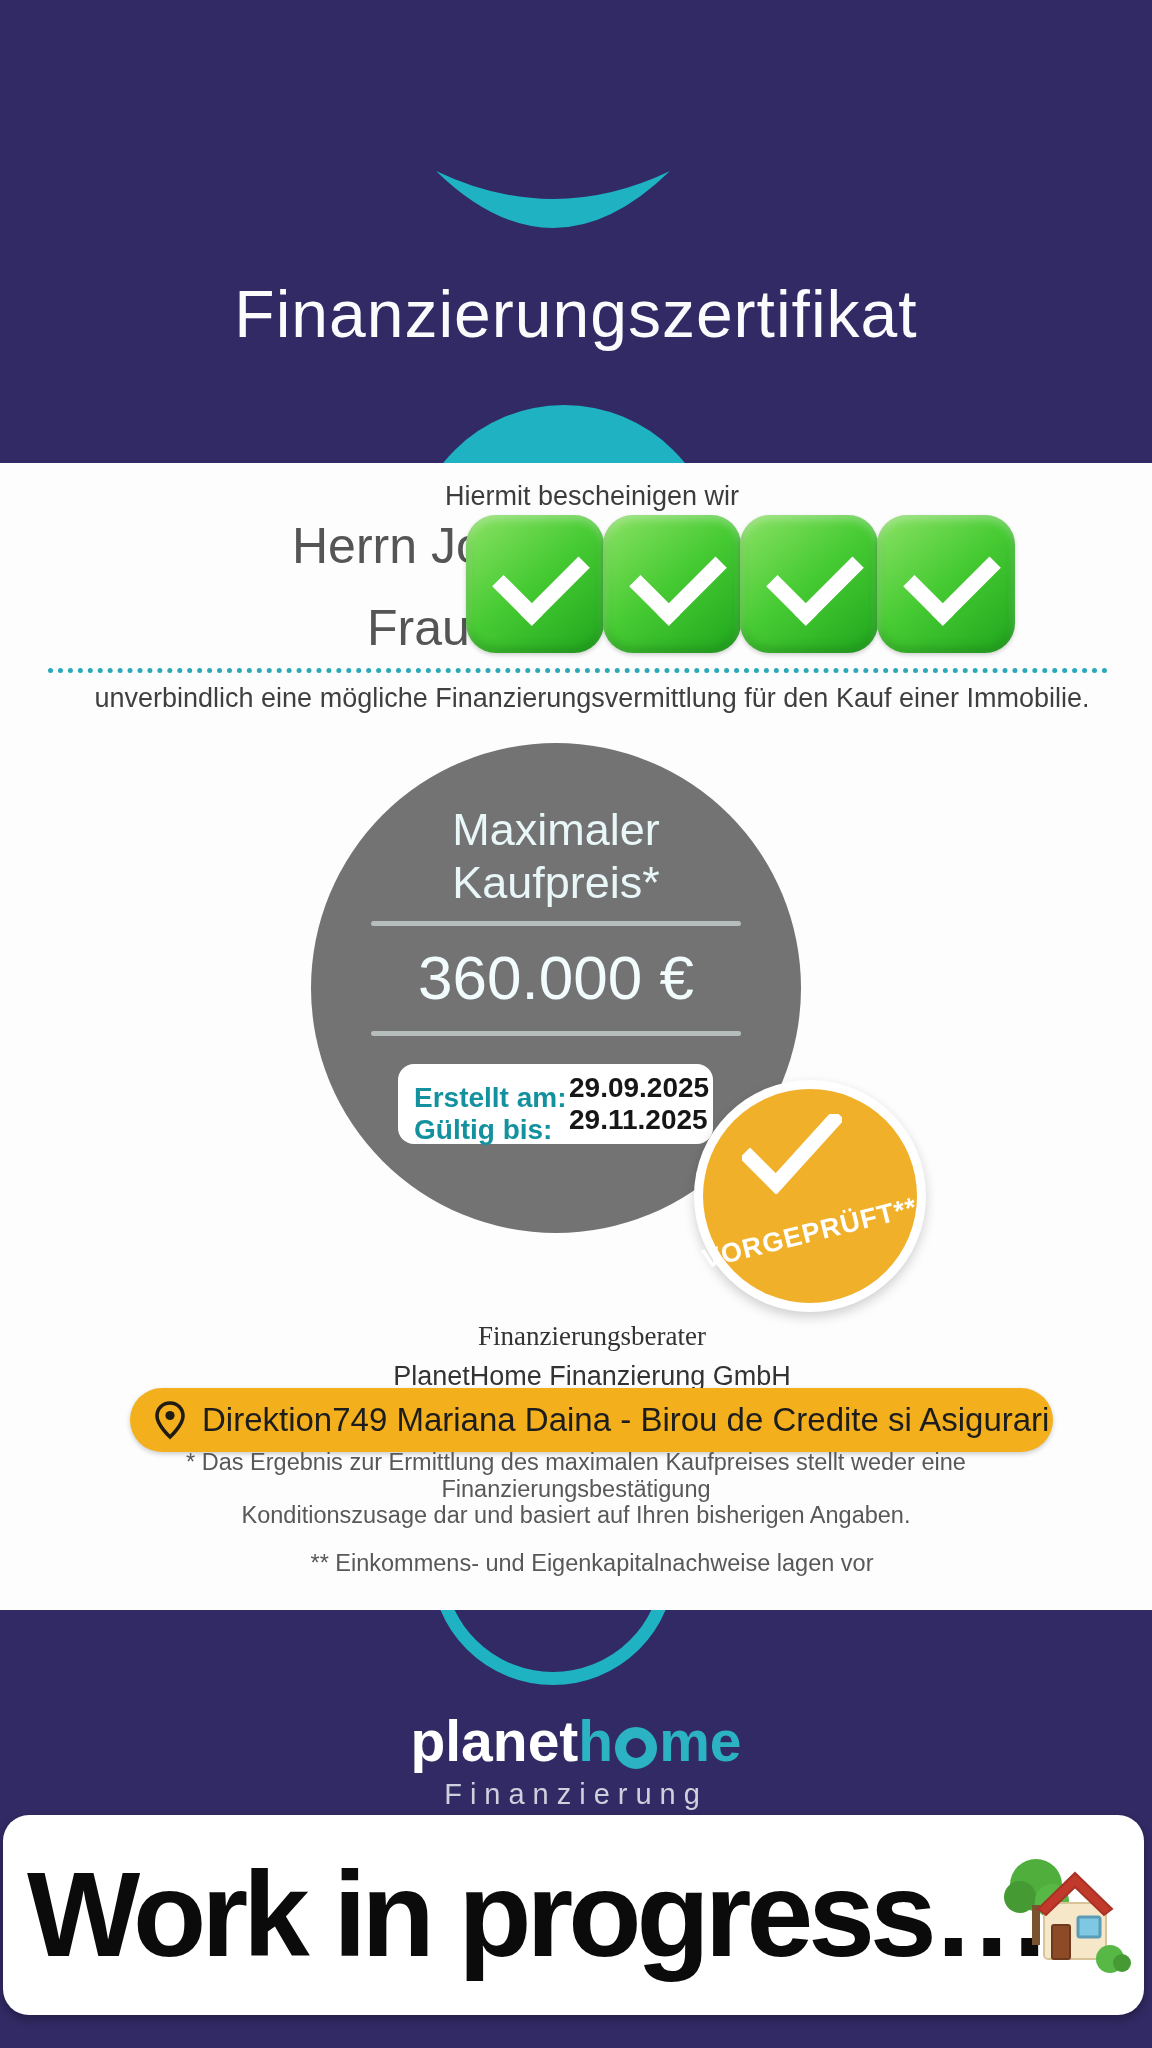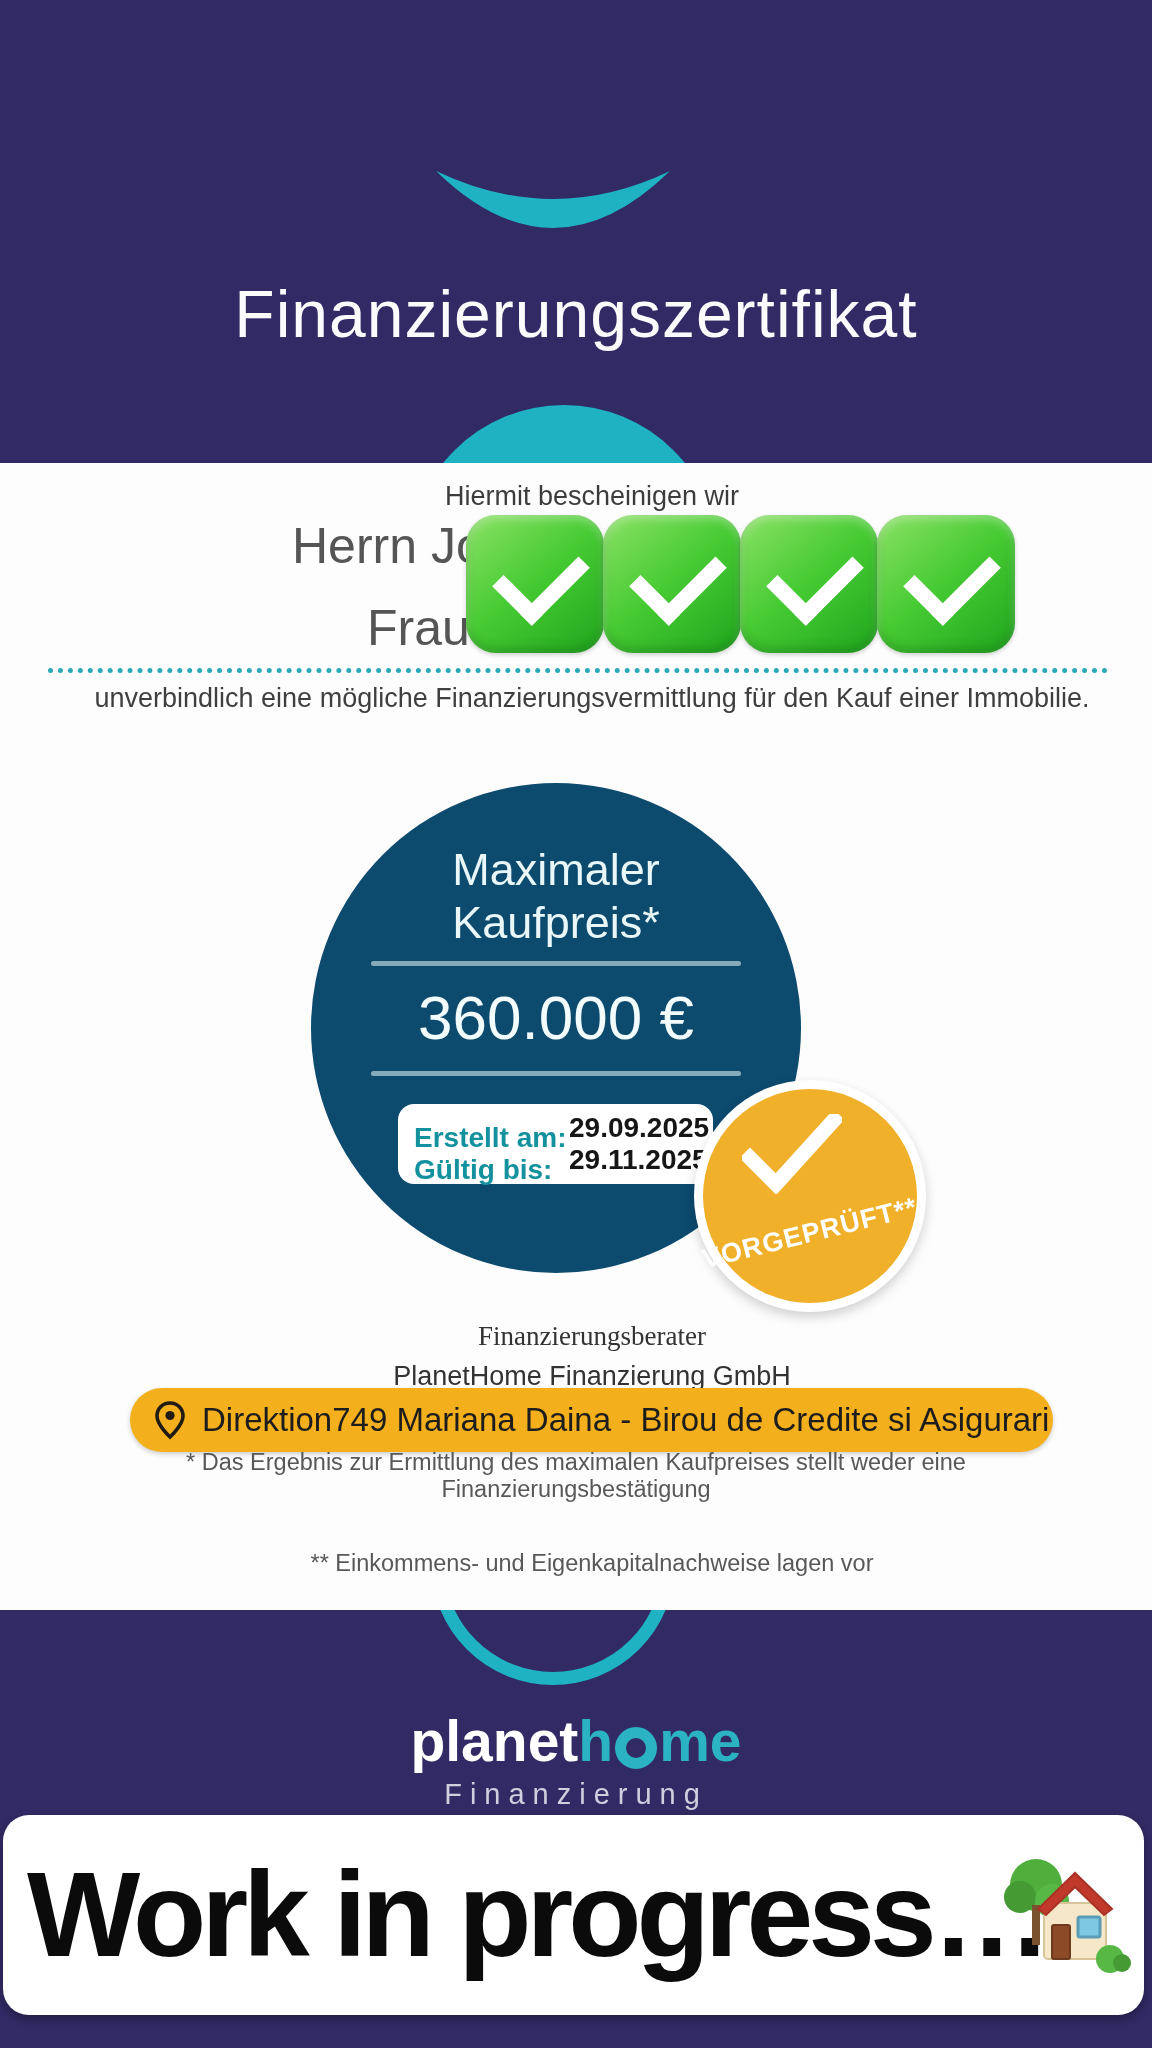--- a/index.html
+++ b/index.html
@@ -22,21 +22,21 @@
 
   .check-emoji{position:absolute;top:515px;width:138px;height:138px;border-radius:30px;
     background:linear-gradient(140deg,#8ce266 0%,#47cb33 48%,#1fa51d 100%);
     box-shadow:inset 0 -5px 10px rgba(0,70,0,.25), inset 0 4px 8px rgba(255,255,255,.35), 0 2px 4px rgba(0,0,0,.18);}
   .check-emoji::after{content:"";position:absolute;left:34px;top:34px;width:66px;height:40px;
     border-left:16px solid #fff;border-bottom:16px solid #fff;transform:rotate(-45deg);}
 
   .dotline{position:absolute;left:48px;top:668px;width:1060px;border-top:5px dotted #2aa9b8;}
   .disclaimer{top:683px;font-size:27px;color:#3f3f3f;}
 
-  .big-circle{position:absolute;left:311px;top:783px;width:490px;height:490px;border-radius:50%;background:#0c4a6e;}
+  .big-circle{position:absolute;left:311px;top:743px;width:490px;height:490px;border-radius:50%;background:#737373;}
   .circle-label{position:absolute;left:0;top:60px;width:100%;text-align:center;
     font-size:45px;line-height:53px;color:#e9f7f9;}
   .cdiv{position:absolute;left:60px;width:370px;height:5px;background:rgba(236,249,250,.55);border-radius:3px;}
   .cdiv1{top:178px;} .cdiv2{top:288px;}
   .price{position:absolute;left:0;top:190px;width:100%;height:90px;line-height:90px;
     text-align:center;font-size:62px;color:#f2fcfd;}
 
   .datebox{position:absolute;left:87px;top:321px;width:315px;height:80px;border-radius:16px;background:#fff;
     padding:8px 0 0 16px;}
   .daterow{display:flex;height:32px;align-items:center;font-size:28px;font-weight:bold;}
@@ -141,20 +141,21 @@
     <div class="pill">
       <svg class="pin" width="36" height="40" viewBox="0 0 36 40">
         <path d="M18 3 C10.5 3 5 8.8 5 16 c0 9 13 21 13 21 s13 -12 13 -21 C31 8.8 25.5 3 18 3 z" fill="none" stroke="#201c14" stroke-width="3.6"></path>
         <circle cx="18" cy="15.5" r="4.6" fill="#201c14"></circle>
       </svg>
       <span class="pill-text">Direktion749 Mariana Daina - Birou de Credite si Asigurari</span>
     </div>
 
     <div class="fn">
       <div>* Das Ergebnis zur Ermittlung des maximalen Kaufpreises stellt weder eine Finanzierungsbestätigung</div>
+      <div>Konditionszusage dar und basiert auf Ihren bisherigen Angaben.</div>
     </div>
     <div class="center-line fn2">** Einkommens- und Eigenkapitalnachweise lagen vor</div>
   </div>
 
   <div class="footer">
     <div class="ring"></div>
 
     <div class="logo">
       <span>planet</span><span class="teal">h</span><span class="logo-o"></span><span class="teal">me</span>
     </div>

